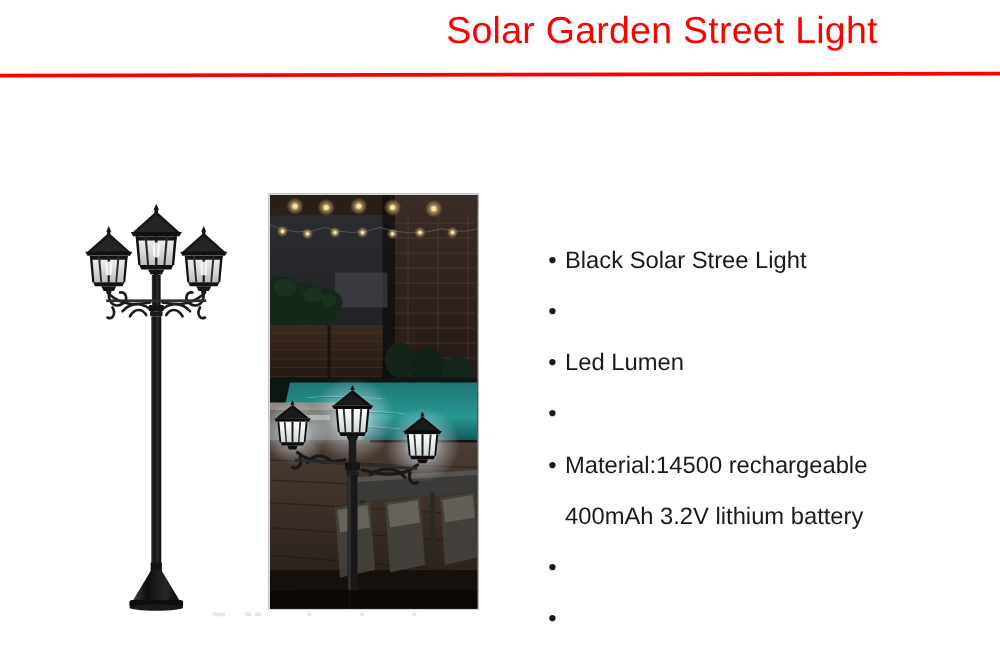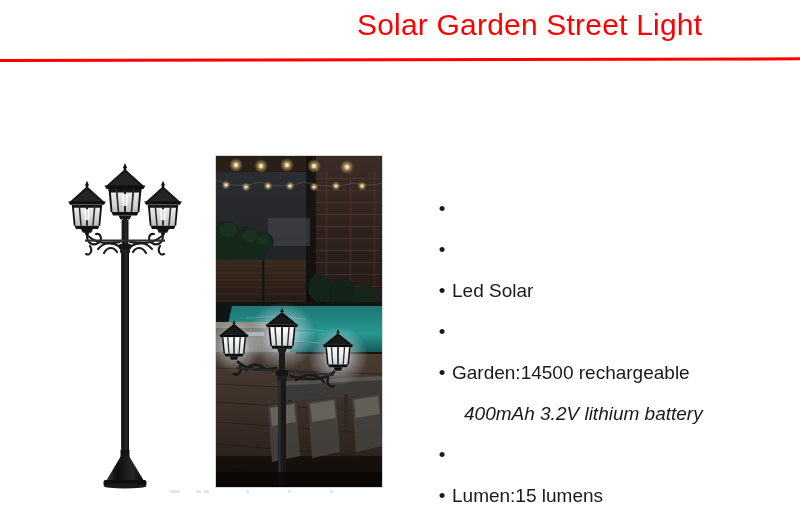--- a/index.html
+++ b/index.html
@@ -106,21 +106,21 @@
     width: 14px;
     text-align: center;
     font-size: 19px;
     color: #1a1a1a;
   }
   .spec-text {
     position: absolute;
     left: 22px;
     top: 0;
   }
-  .spec-row.continuation .spec-text { left: 34px; font-style: italic; }
+  .spec-row.continuation .spec-text { left: 22px; }
 </style>
 </head>
 <body>
 
 <div id="page-header">
   <div id="page-title">Solar Garden Street Light</div>
   <div id="title-rule"></div>
 </div>
 
 <div id="silhouette-figure">
@@ -451,39 +451,39 @@
   <span style="left:26px;width:5px;"></span>
   <span style="left:34px;width:5px;"></span>
   <span style="left:76px;width:3px;"></span>
   <span style="left:118px;width:3px;"></span>
   <span style="left:160px;width:3px;"></span>
 </div>
 
 <div id="spec-list">
   <div class="spec-row">
     <span class="spec-bullet">•</span>
-  </div>
-  <div class="spec-row">
-    <span class="spec-bullet">•</span>
-  </div>
-  <div class="spec-row">
-    <span class="spec-bullet">•</span>
-    <span class="spec-text">Led Solar</span>
-  </div>
-  <div class="spec-row">
-    <span class="spec-bullet">•</span>
-  </div>
-  <div class="spec-row">
-    <span class="spec-bullet">•</span>
-    <span class="spec-text">Garden:14500 rechargeable</span>
+    <span class="spec-text">Black Solar Stree Light</span>
+  </div>
+  <div class="spec-row">
+    <span class="spec-bullet">•</span>
+  </div>
+  <div class="spec-row">
+    <span class="spec-bullet">•</span>
+    <span class="spec-text">Led Lumen</span>
+  </div>
+  <div class="spec-row">
+    <span class="spec-bullet">•</span>
+  </div>
+  <div class="spec-row">
+    <span class="spec-bullet">•</span>
+    <span class="spec-text">Material:14500 rechargeable</span>
   </div>
   <div class="spec-row continuation">
     <span class="spec-bullet"></span>
     <span class="spec-text">400mAh 3.2V lithium battery</span>
   </div>
   <div class="spec-row">
     <span class="spec-bullet">•</span>
   </div>
   <div class="spec-row">
     <span class="spec-bullet">•</span>
-    <span class="spec-text">Lumen:15 lumens</span>
   </div>
 </div>
 
 </body></html>

